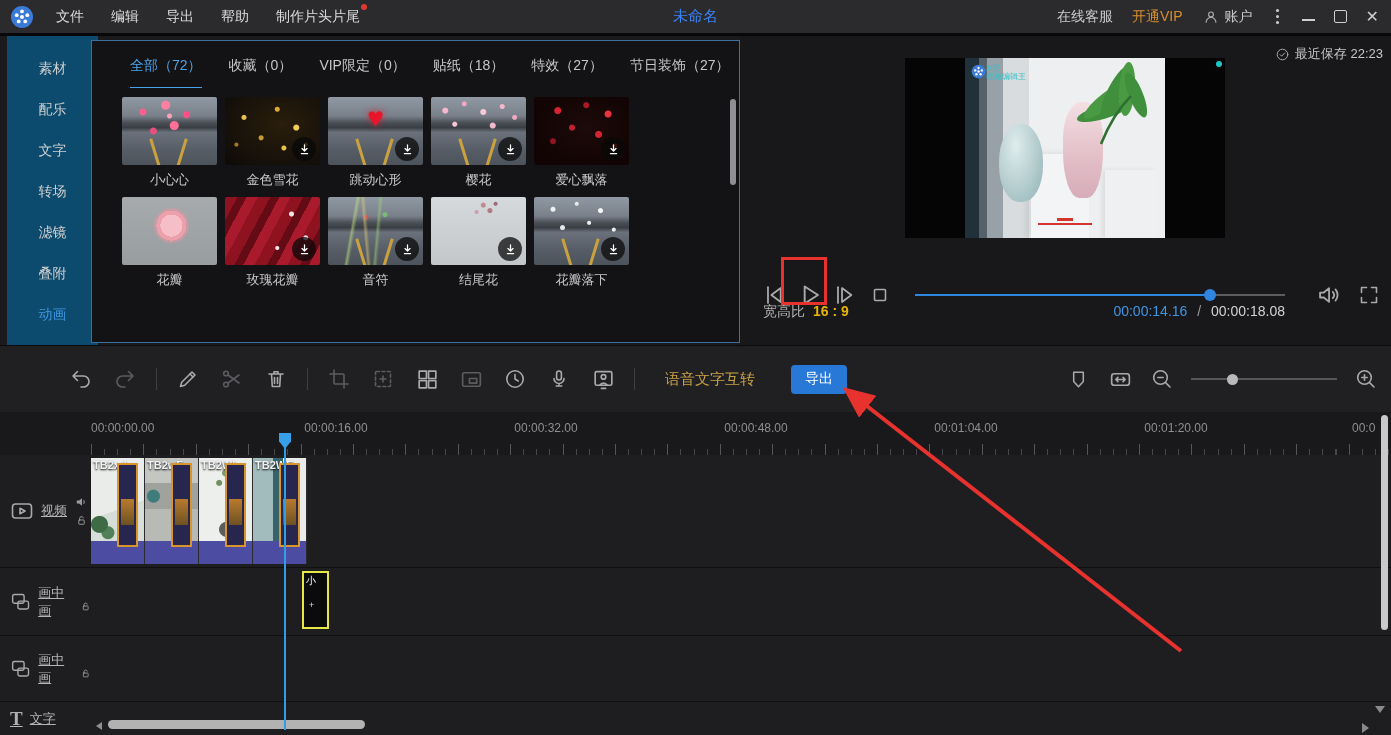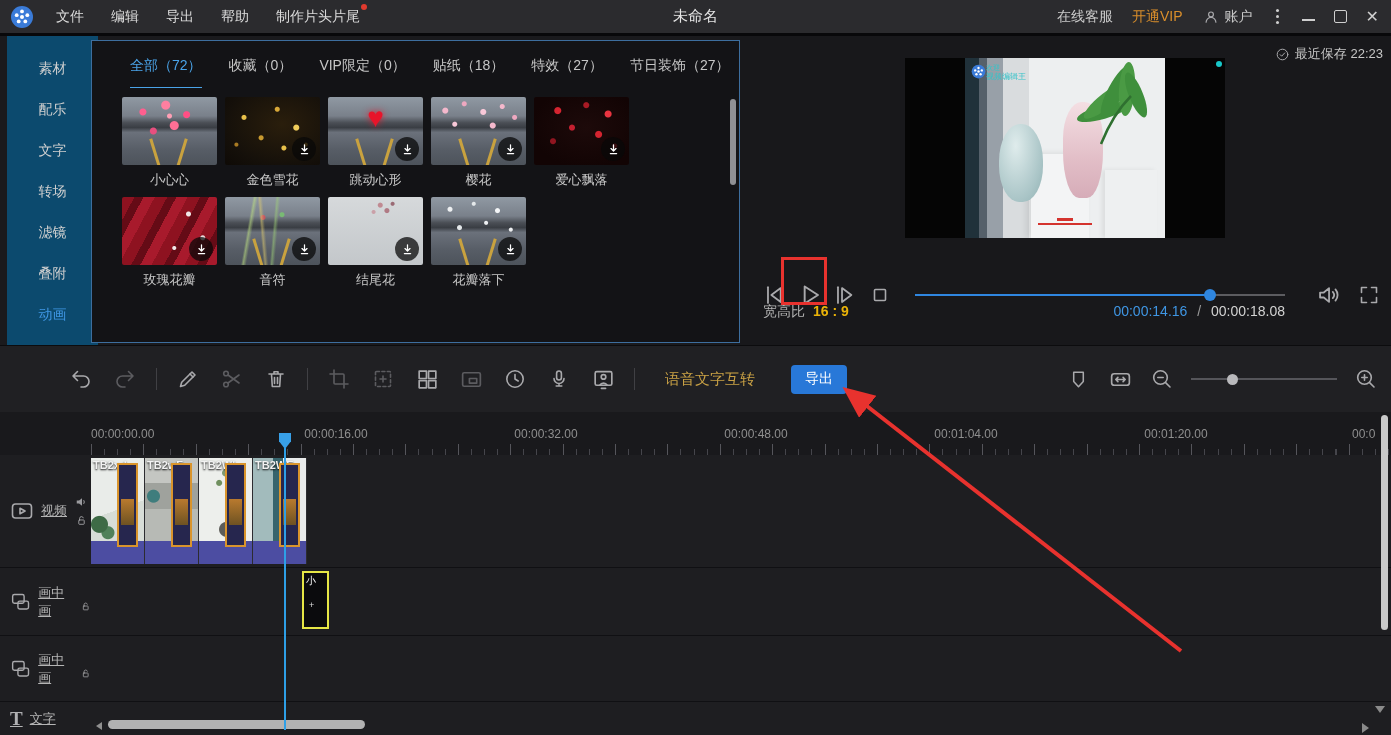--- a/index.html
+++ b/index.html
@@ -9,21 +9,21 @@
   .svg-i{stroke:#a9a9ac;fill:none;stroke-width:1.6;stroke-linecap:round;stroke-linejoin:round;}
   .svg-dim{stroke:#5c5c60;fill:none;stroke-width:1.6;stroke-linecap:round;stroke-linejoin:round;}
 
   
   .topbar{position:absolute;top:0;left:0;width:100%;height:36px;background:#2b2b2e;
           border-bottom:3px solid #08080a;box-sizing:border-box;display:flex;align-items:center;z-index:20;}
   .logo{margin-left:10px;}
   .menus{display:flex;gap:27px;margin-left:22px;font-size:14px;color:#dcdcdc;}
   .menu-item{position:relative;cursor:default;}
   .menu-dot{position:absolute;right:-7px;top:-4px;width:6px;height:6px;border-radius:50%;background:#e03a2e;}
-  .tb-title{position:absolute;left:50%;transform:translateX(-50%);font-size:15px;color:#e5e5e5;}
+  .tb-title{position:absolute;left:50%;transform:translateX(-50%);font-size:15px;color:#3b82f6;}
   .tb-right{position:absolute;right:12px;display:flex;align-items:center;gap:19px;font-size:14px;color:#c9c9c9;}
   .vip{color:#d98e2b;}
   .account{display:flex;align-items:center;gap:5px;}
   .kebab{width:3px;height:3px;border-radius:50%;background:#cfcfcf;box-shadow:0 -6px 0 #cfcfcf,0 6px 0 #cfcfcf;margin:0 4px;}
   .win-min{width:13px;height:2px;background:#cfcfcf;margin-top:6px;}
   .win-max{width:11px;height:11px;border:1.6px solid #cfcfcf;border-radius:2px;}
   .win-close{font-size:16px;color:#cfcfcf;line-height:1;}
 
   
   .sidebar{position:absolute;left:7px;top:36px;width:91px;height:309px;background:#0c4a6e;padding-top:12px;box-sizing:border-box;}
@@ -102,21 +102,21 @@
   .speech{color:#c9a145;font-size:15px;margin-left:12px;cursor:pointer;white-space:nowrap;}
   .export-btn{margin-left:18px;width:56px;height:29px;background:#2878d8;color:#fff;font-size:14px;border-radius:4px;
               display:flex;align-items:center;justify-content:center;cursor:pointer;}
   .tool-right{position:absolute;right:12px;top:0;height:100%;display:flex;align-items:center;gap:16px;}
   .zslider{position:relative;width:146px;height:2px;background:#55555a;}
   .zdot{position:absolute;left:36px;top:-4.5px;width:11px;height:11px;border-radius:50%;background:#b9b9bc;}
 
   
   .timeline{position:absolute;left:0;top:412px;width:1391px;height:323px;background:#1b1b1e;}
   .ruler{position:absolute;left:0;top:0;width:1391px;height:43px;background:#19191c;cursor:pointer;}
-  .ruler-label{position:absolute;top:9px;font-size:12px;color:#8f8f8f;transform:translateX(-50%);white-space:nowrap;margin-top:6px;}
+  .ruler-label{position:absolute;top:9px;font-size:12px;color:#8f8f8f;transform:translateX(-50%);white-space:nowrap;}
   .ruler-label.first,.ruler-label.last{transform:none;}
   .ticks{position:absolute;left:91px;right:0;bottom:0;height:12px;}
   .ticks::before{content:"";position:absolute;left:0;right:0;bottom:0;height:6px;
     background:repeating-linear-gradient(90deg,#45454b 0 1px,transparent 1px 13.1px);}
   .ticks::after{content:"";position:absolute;left:0;right:0;bottom:0;height:11px;
     background:repeating-linear-gradient(90deg,#55555b 0 1px,transparent 1px 52.4px);}
   .track{position:absolute;left:0;width:1391px;background:#1e1e21;border-top:1px solid #101013;box-sizing:border-box;}
   #track-video{top:43px;height:112px;border-top:none;}
   #track-pip1{top:155px;height:68px;}
   #track-pip2{top:223px;height:66px;}
@@ -267,20 +267,26 @@
                 <g stroke="#fff" fill="none" stroke-width="2" stroke-linecap="round" stroke-linejoin="round">
                   <path d="M12 4.5v9.5M8 10.5l4 4 4-4M7 18.5h10"></path>
                 </g>
               </svg>
             </span>
         </div>
         <div class="lib-label">爱心飘落</div>
       </div>
 
       <div class="lib-item">
+        <div class="thumb th-gray">
+            <div class="fx fx-cluster"></div>
+          </div>
+        <div class="lib-label">花瓣</div>
+      </div>
+      <div class="lib-item">
         <div class="thumb th-rose">
             <div class="fx fx-rosespecks"></div>
           <span class="dl">
               <svg width="15" height="15" viewBox="0 0 24 24">
                 <g stroke="#fff" fill="none" stroke-width="2" stroke-linecap="round" stroke-linejoin="round">
                   <path d="M12 4.5v9.5M8 10.5l4 4 4-4M7 18.5h10"></path>
                 </g>
               </svg>
             </span>
         </div>

